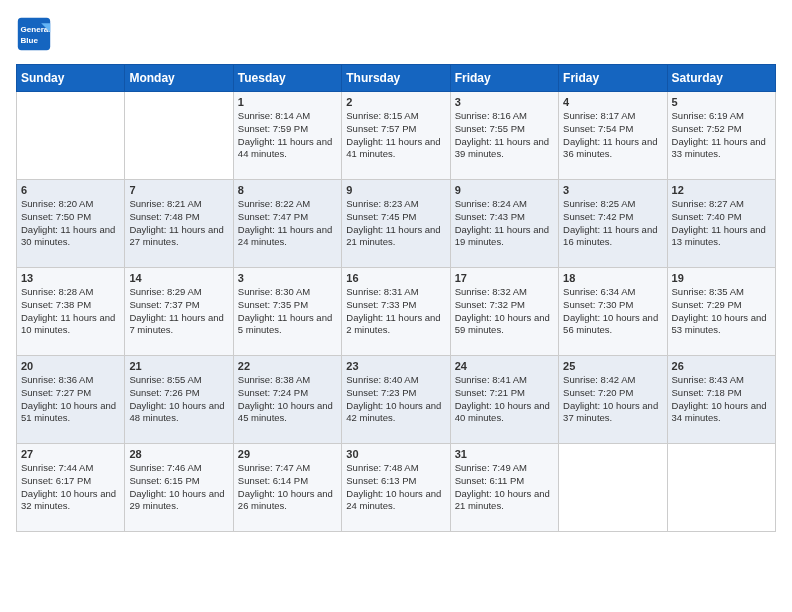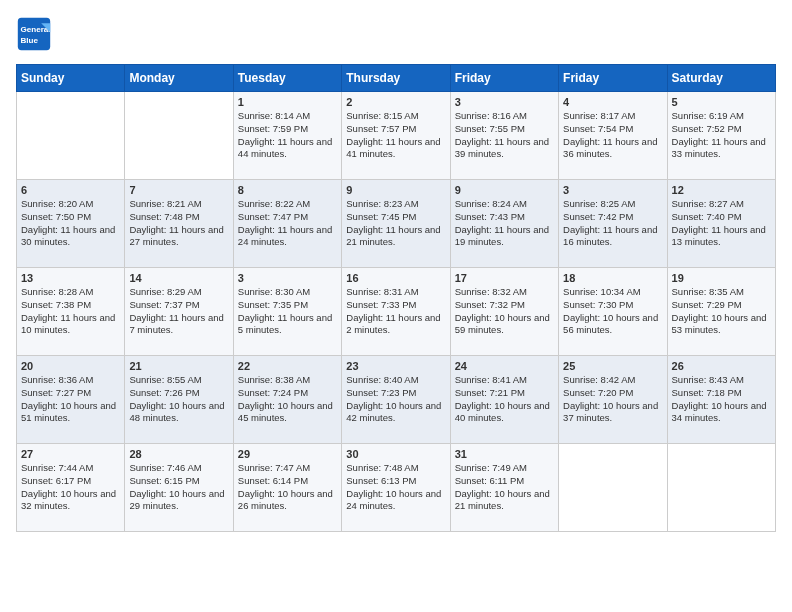--- a/index.html
+++ b/index.html
@@ -219,21 +219,21 @@
 Daylight: 11 hours and 2 minutes.</div>
         </td>
         <td>
           <span class="day-num">17</span>
           <div class="cell-text">Sunrise: 8:32 AM
 Sunset: 7:32 PM
 Daylight: 10 hours and 59 minutes.</div>
         </td>
         <td>
           <span class="day-num">18</span>
-          <div class="cell-text">Sunrise: 10:34 AM
+          <div class="cell-text">Sunrise: 6:34 AM
 Sunset: 7:30 PM
 Daylight: 10 hours and 56 minutes.</div>
         </td>
         <td>
           <span class="day-num">19</span>
           <div class="cell-text">Sunrise: 8:35 AM
 Sunset: 7:29 PM
 Daylight: 10 hours and 53 minutes.</div>
         </td>
       </tr>

